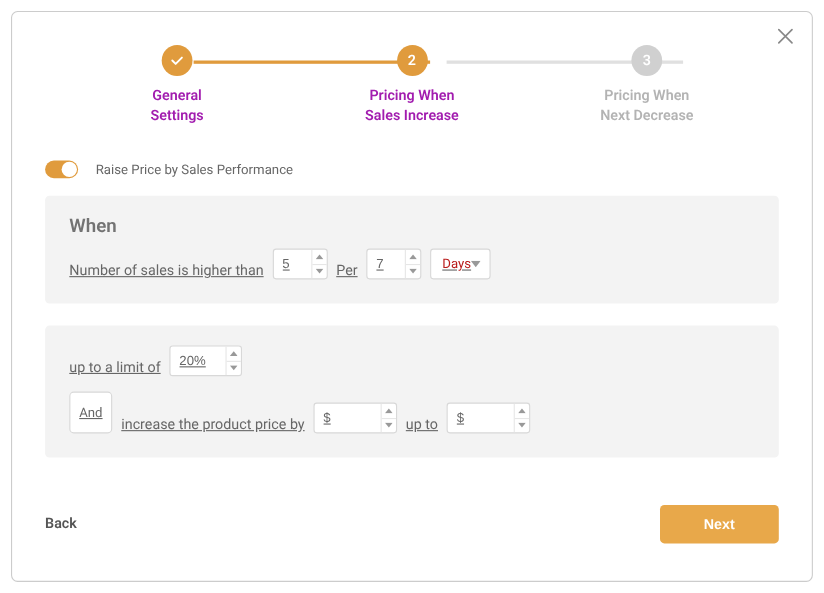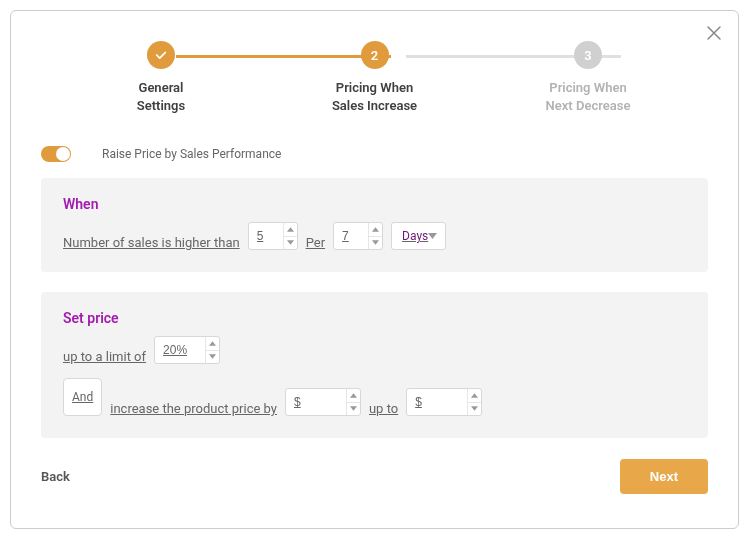--- a/index.html
+++ b/index.html
@@ -57,37 +57,37 @@
     color: #fff;
     background: #e09b3d;
   }
   .circle.done svg { width: 14px; height: 14px; }
   .circle.pending { background: #d0d0d0; color: #fff; }
   .step-label {
     margin-top: 10px;
     text-align: center;
     font-size: 13px;
     font-weight: 600;
-    color: #404040;
+    color: #a21caf;
     line-height: 1.35;
   }
   .step-label.pending { color: #b3b3b3; }
   .line {
     position: absolute;
     top: 14px;
     height: 3px;
     z-index: 1;
   }
   .line1 { left: 75px; width: 215px; background: #e09b3d; }
   .line2 { left: 305px; width: 215px; background: #e0e0e0; }
   
   .toggle-row {
     display: flex;
     align-items: center;
-    gap: 31px;
+    gap: 16px;
     margin-bottom: 16px;
   }
   .toggle {
     width: 30px;
     height: 16px;
     border-radius: 10px;
     background: #e09b3d;
     position: relative;
     cursor: pointer;
   }
@@ -102,23 +102,23 @@
   }
   .toggle-label { font-size: 12px; color: #666; }
   
   .panel {
     background: #f3f3f3;
     border-radius: 4px;
     padding: 18px 22px 22px 22px;
     margin-bottom: 20px;
   }
   .panel-title {
-    font-size: 14px;
-    font-weight: 600;
-    color: #a21caf;
+    font-size: 17px;
+    font-weight: 600;
+    color: #737373;
     margin-bottom: 10px;
   }
   .row {
     display: flex;
     align-items: flex-end;
     flex-wrap: wrap;
     gap: 8px;
     font-size: 13px;
     color: #666;
     text-decoration: underline;
@@ -164,21 +164,21 @@
   .select {
     display: inline-flex;
     align-items: center;
     gap: 0;
     border: 1px solid #d8d8d8;
     background: #fff;
     border-radius: 3px;
     height: 28px;
     padding: 0 8px 0 10px;
     font-size: 12px;
-    color: #701a75;
+    color: #b91c1c;
     cursor: pointer;
   }
   .select svg { width: 9px; height: 6px; fill: #999; }
   
   .pill {
     display: inline-flex;
     align-items: center;
     border: 1px solid #d8d8d8;
     background: #fff;
     border-radius: 4px;
@@ -201,21 +201,21 @@
     font-size: 13px;
     font-weight: 600;
     color: #555;
     cursor: pointer;
   }
   .next-btn {
     background: #e8a84a;
     color: #fff;
     border: none;
     border-radius: 4px;
-    padding: 10px 30px;
+    padding: 10px 40px;
     font-size: 13px;
     font-weight: 600;
     cursor: pointer;
   }
 </style>
 </head>
 <body>
 
 <div class="modal">
 
@@ -303,21 +303,20 @@
       <span class="select">
         <span>Days</span>
         <svg viewBox="0 0 9 6">
             <path d="M0 0 L4.5 6 L9 0 Z"></path>
           </svg>
       </span>
     </div>
   </div>
 
   <div class="panel">
-    <div class="panel-title">Set price</div>
     <div class="row">
       <span>up to a limit of</span>
       <span class="num-input">
         <input type="text" value="20%" style="">
         <span class="spin">
           <div>
               <svg viewBox="0 0 8 5">
                 <path d="M0 5 L4 0 L8 5 Z"></path>
               </svg>
             </div>

